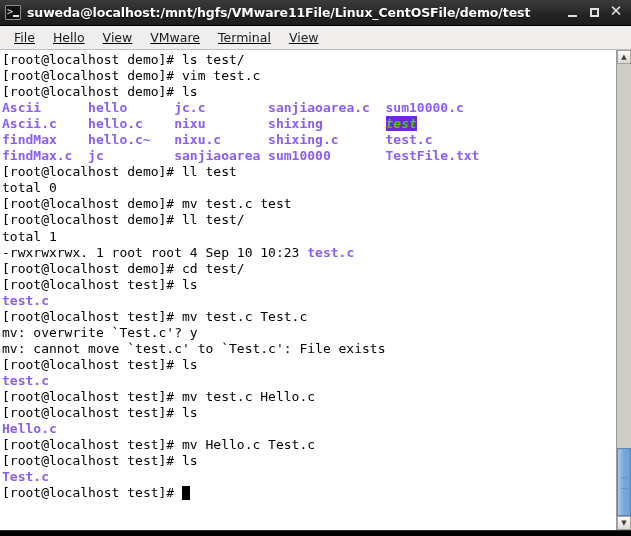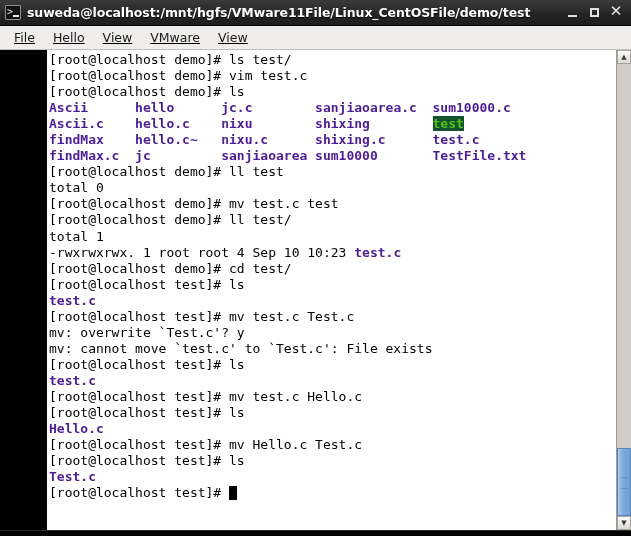--- a/index.html
+++ b/index.html
@@ -130,43 +130,43 @@
     white-space: nowrap;
   }
 
   
   #term-area {
     flex: 1 1 auto;
     display: flex;
     background: #ffffff;
     min-height: 0;
     position: relative;
-    margin-left: 47px;
   }
   #term {
     flex: 1 1 auto;
     background: #ffffff;
     padding: 2px 0 0 2px;
     box-sizing: border-box;
     overflow: hidden;
     font-family: "DejaVu Sans Mono", monospace;
     font-size: 13px;
     line-height: 16.05px;
     color: #000000;
     white-space: pre;
   }
   .line {
     height: 16.05px;
     white-space: pre;
   }
-  .gb  { color: #4c1d95; font-weight: bold; }
+  .gb  { color: #8b5cf6; font-weight: bold; }
   .dir-hl {
     color: #4fc414;
-    background: #14532d;
+    background: #6d28d9;
     font-weight: bold;
+    font-style: italic;
   }
   .cursor {
     display: inline-block;
     width: 8px;
     height: 14px;
     background: #000000;
     vertical-align: -3px;
   }
 
   
@@ -240,20 +240,21 @@
     <div class="winbtn" id="btn-min"></div>
     <div class="winbtn" id="btn-max"></div>
     <div class="winbtn" id="btn-close">✕</div>
   </div>
 
   <div id="menubar">
     <div class="menu-item">File</div>
     <div class="menu-item">Hello</div>
     <div class="menu-item">View</div>
     <div class="menu-item">VMware</div>
+    <div class="menu-item">Terminal</div>
     <div class="menu-item">View</div>
   </div>
 
   <div id="term-area">
     <div id="term"><div class="line"><span>[root@localhost demo]# ls test/</span></div><div class="line"><span>[root@localhost demo]# vim test.c</span></div><div class="line"><span>[root@localhost demo]# ls</span></div><div class="line"><span class="gb">Ascii      </span><span class="gb">hello      </span><span class="gb">jc.c        </span><span class="gb">sanjiaoarea.c  </span><span class="gb">sum10000.c</span></div><div class="line"><span class="gb">Ascii.c    </span><span class="gb">hello.c    </span><span class="gb">nixu        </span><span class="gb">shixing        </span><span class="dir-hl">test</span></div><div class="line"><span class="gb">findMax    </span><span class="gb">hello.c~   </span><span class="gb">nixu.c      </span><span class="gb">shixing.c      </span><span class="gb">test.c</span></div><div class="line"><span class="gb">findMax.c  </span><span class="gb">jc         </span><span class="gb">sanjiaoarea </span><span class="gb">sum10000       </span><span class="gb">TestFile.txt</span></div><div class="line"><span>[root@localhost demo]# ll test</span></div><div class="line"><span>total 0</span></div><div class="line"><span>[root@localhost demo]# mv test.c test</span></div><div class="line"><span>[root@localhost demo]# ll test/</span></div><div class="line"><span>total 1</span></div><div class="line"><span>-rwxrwxrwx. 1 root root 4 Sep 10 10:23 </span><span class="gb">test.c</span></div><div class="line"><span>[root@localhost demo]# cd test/</span></div><div class="line"><span>[root@localhost test]# ls</span></div><div class="line"><span class="gb">test.c</span></div><div class="line"><span>[root@localhost test]# mv test.c Test.c</span></div><div class="line"><span>mv: overwrite `Test.c'? y</span></div><div class="line"><span>mv: cannot move `test.c' to `Test.c': File exists</span></div><div class="line"><span>[root@localhost test]# ls</span></div><div class="line"><span class="gb">test.c</span></div><div class="line"><span>[root@localhost test]# mv test.c Hello.c</span></div><div class="line"><span>[root@localhost test]# ls</span></div><div class="line"><span class="gb">Hello.c</span></div><div class="line"><span>[root@localhost test]# mv Hello.c Test.c</span></div><div class="line"><span>[root@localhost test]# ls</span></div><div class="line"><span class="gb">Test.c</span></div><div class="line"><span>[root@localhost test]# </span><span class="cursor"></span></div></div>
     <div id="scrollbar">
       <div class="sb-arrow">▲</div>
       <div id="sb-track">
         <div id="sb-thumb"></div>
       </div>

